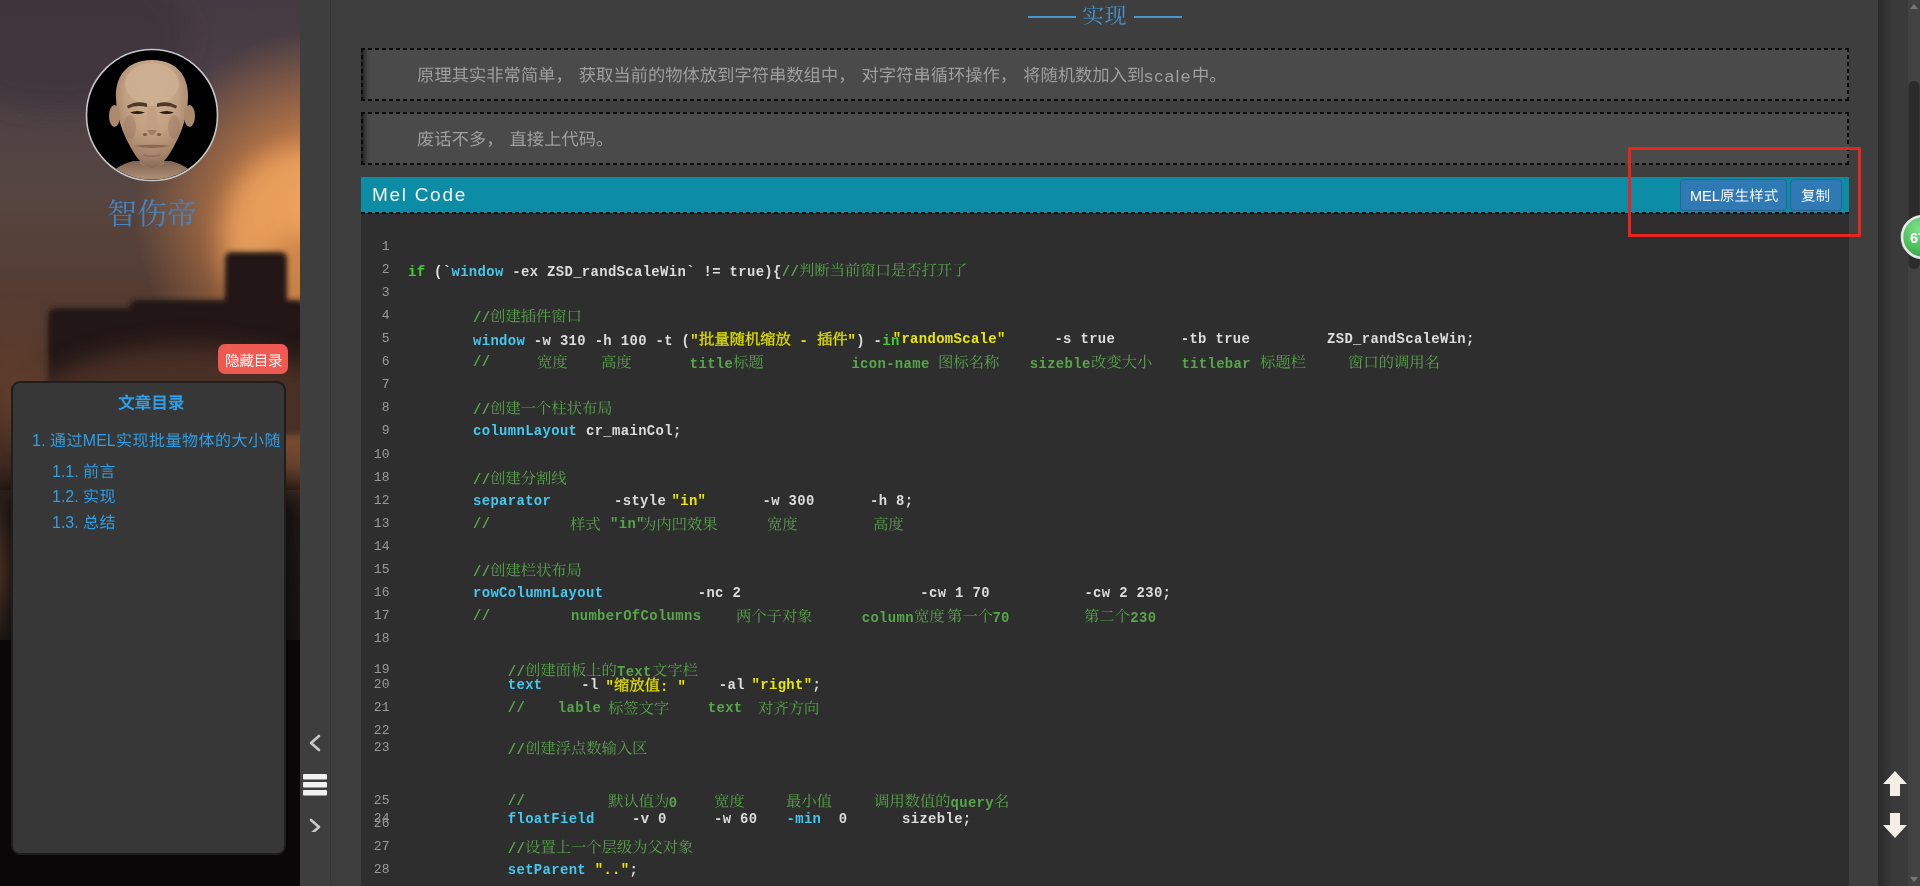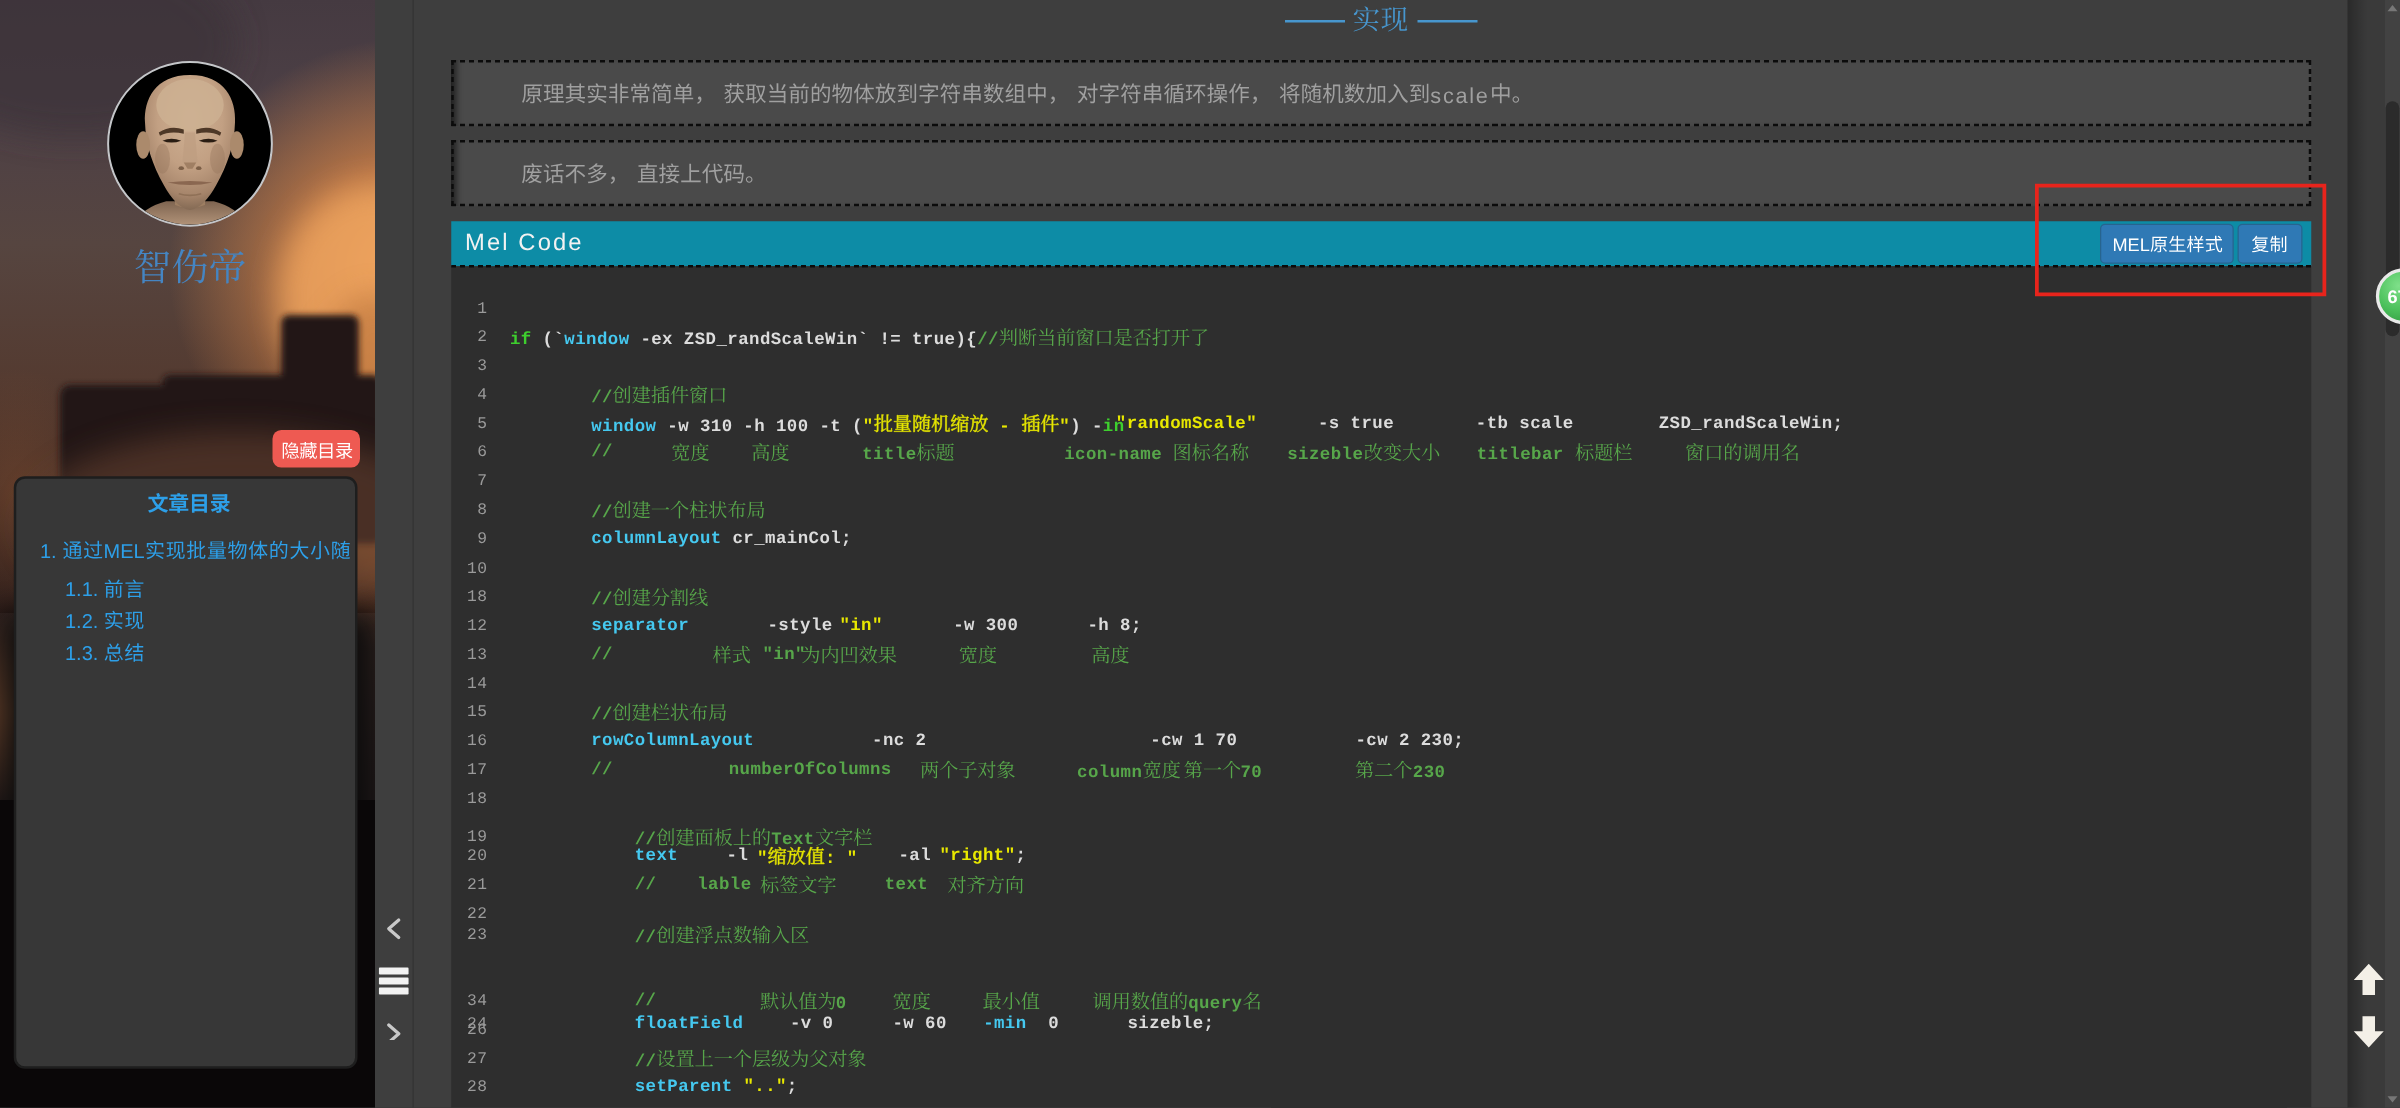--- a/index.html
+++ b/index.html
@@ -420,21 +420,21 @@
     <div class="cl" style="top:331.1px"><b class="ln" style="left:356px;width:34px">5</b><b style="left:473.0px"><i class="cy">window</i><i class="w"> -w 310 -h 100 -t (</i><i class="st">"</i><i class="st"><svg class="cj" style="width:91.8px;height:15.4px;vertical-align:-1.85px" viewBox="0 -880 5961 1000" stroke="currentColor" stroke-width="30">
             <use href="#g6279f" x="0"></use>
             <use href="#g91cff" x="994"></use>
             <use href="#g968ff" x="1987"></use>
             <use href="#g673af" x="2981"></use>
             <use href="#g7f29f" x="3974"></use>
             <use href="#g653ef" x="4968"></use>
           </svg></i><i class="st"> - </i><i class="st"><svg class="cj" style="width:30.6px;height:15.4px;vertical-align:-1.85px" viewBox="0 -880 1987 1000" stroke="currentColor" stroke-width="30">
             <use href="#g63d2f" x="0"></use>
             <use href="#g4ef6f" x="994"></use>
-          </svg></i><i class="st">"</i><i class="w">) -</i><i class="gr">in</i></b><b style="left:892.7px"><i class="st">"randomScale"</i></b><b style="left:1054.4px"><i class="w">-s true</i></b><b style="left:1180.7px"><i class="w">-tb scale</i></b><b style="left:1327.0px"><i class="w">ZSD_randScaleWin;</i></b></div>
+          </svg></i><i class="st">"</i><i class="w">) -</i><i class="gr">in</i></b><b style="left:892.7px"><i class="st">"randomScale"</i></b><b style="left:1054.4px"><i class="w">-s true</i></b><b style="left:1180.7px"><i class="w">-tb true</i></b><b style="left:1327.0px"><i class="w">ZSD_randScaleWin;</i></b></div>
     <div class="cl" style="top:354.2px"><b class="ln" style="left:356px;width:34px">6</b><b style="left:473.0px"><i class="cm">//</i></b><b style="left:536.5px"><i class="cm"><svg class="cj" style="width:30.6px;height:15.4px;vertical-align:-1.85px" viewBox="0 -880 1987 1000">
             <use href="#g5bbdf" x="0"></use>
             <use href="#g5ea6f" x="994"></use>
           </svg></i></b><b style="left:600.6px"><i class="cm"><svg class="cj" style="width:30.6px;height:15.4px;vertical-align:-1.85px" viewBox="0 -880 1987 1000">
             <use href="#g9ad8f" x="0"></use>
             <use href="#g5ea6f" x="994"></use>
           </svg></i></b><b style="left:689.8px"><i class="cm">title</i><i class="cm"><svg class="cj" style="width:30.6px;height:15.4px;vertical-align:-1.85px" viewBox="0 -880 1987 1000">
             <use href="#g6807f" x="0"></use>
             <use href="#g9898f" x="994"></use>
           </svg></i></b><b style="left:851.4px"><i class="cm">icon-name </i><i class="cm"><svg class="cj" style="width:61.2px;height:15.4px;vertical-align:-1.85px" viewBox="0 -880 3974 1000">
@@ -499,21 +499,21 @@
     <div class="cl" style="top:538.8px"><b class="ln" style="left:356px;width:34px">14</b></div>
     <div class="cl" style="top:561.8px"><b class="ln" style="left:356px;width:34px">15</b><b style="left:473.0px"><i class="cm">//</i><i class="cm"><svg class="cj" style="width:91.8px;height:15.4px;vertical-align:-1.85px" viewBox="0 -880 5961 1000">
             <use href="#g521bf" x="0"></use>
             <use href="#g5efaf" x="994"></use>
             <use href="#g680ff" x="1987"></use>
             <use href="#g72b6f" x="2981"></use>
             <use href="#g5e03f" x="3974"></use>
             <use href="#g5c40f" x="4968"></use>
           </svg></i></b></div>
     <div class="cl" style="top:584.9px"><b class="ln" style="left:356px;width:34px">16</b><b style="left:473.0px"><i class="cy">rowColumnLayout</i></b><b style="left:697.7px"><i class="w">-nc 2</i></b><b style="left:920.3px"><i class="w">-cw 1 70</i></b><b style="left:1084.4px"><i class="w">-cw 2 230;</i></b></div>
-    <div class="cl" style="top:608.0px"><b class="ln" style="left:356px;width:34px">17</b><b style="left:473.0px"><i class="cm">//</i></b><b style="left:583px"><i class="cm">numberOfColumns </i></b><b style="left:736.0px"><i class="cm"><svg class="cj" style="width:76.5px;height:15.4px;vertical-align:-1.85px" viewBox="0 -880 4968 1000">
+    <div class="cl" style="top:608.0px"><b class="ln" style="left:356px;width:34px">17</b><b style="left:473.0px"><i class="cm">//</i></b><b style="left:571px"><i class="cm">numberOfColumns </i></b><b style="left:736.0px"><i class="cm"><svg class="cj" style="width:76.5px;height:15.4px;vertical-align:-1.85px" viewBox="0 -880 4968 1000">
             <use href="#g4e24f" x="0"></use>
             <use href="#g4e2af" x="994"></use>
             <use href="#g5b50f" x="1987"></use>
             <use href="#g5bf9f" x="2981"></use>
             <use href="#g8c61f" x="3974"></use>
           </svg></i></b><b style="left:861.7px"><i class="cm">column</i><i class="cm"><svg class="cj" style="width:30.6px;height:15.4px;vertical-align:-1.85px" viewBox="0 -880 1987 1000">
             <use href="#g5bbdf" x="0"></use>
             <use href="#g5ea6f" x="994"></use>
           </svg></i></b><b style="left:946.5px"><i class="cm"><svg class="cj" style="width:45.9px;height:15.4px;vertical-align:-1.85px" viewBox="0 -880 2981 1000">
             <use href="#g7b2cf" x="0"></use>
@@ -558,21 +558,21 @@
             <use href="#g521bf" x="0"></use>
             <use href="#g5efaf" x="994"></use>
             <use href="#g6d6ef" x="1987"></use>
             <use href="#g70b9f" x="2981"></use>
             <use href="#g6570f" x="3974"></use>
             <use href="#g8f93f" x="4968"></use>
             <use href="#g5165f" x="5961"></use>
             <use href="#g533af" x="6955"></use>
           </svg></i></b></div>
     <div class="cl" style="top:811px"><b class="ln" style="left:356px;width:34px">24</b><b style="left:507.8px"><i class="cy">floatField</i></b><b style="left:632.0px"><i class="w">-v 0</i></b><b style="left:714.0px"><i class="w">-w 60</i></b><b style="left:786.5px"><i class="cy">-min</i><i class="w">  0</i></b><b style="left:902.0px"><i class="w">sizeble;</i></b></div>
-    <div class="cl" style="top:792.5px"><b class="ln" style="left:356px;width:34px">34</b><b style="left:507.8px"><i class="cm">//</i></b><b style="left:607.5px"><i class="cm"><svg class="cj" style="width:61.2px;height:15.4px;vertical-align:-1.85px" viewBox="0 -880 3974 1000">
+    <div class="cl" style="top:792.5px"><b class="ln" style="left:356px;width:34px">25</b><b style="left:507.8px"><i class="cm">//</i></b><b style="left:607.5px"><i class="cm"><svg class="cj" style="width:61.2px;height:15.4px;vertical-align:-1.85px" viewBox="0 -880 3974 1000">
             <use href="#g9ed8f" x="0"></use>
             <use href="#g8ba4f" x="994"></use>
             <use href="#g503cf" x="1987"></use>
             <use href="#g4e3af" x="2981"></use>
           </svg></i><i class="cm">0</i></b><b style="left:714.0px"><i class="cm"><svg class="cj" style="width:30.6px;height:15.4px;vertical-align:-1.85px" viewBox="0 -880 1987 1000">
             <use href="#g5bbdf" x="0"></use>
             <use href="#g5ea6f" x="994"></use>
           </svg></i></b><b style="left:786.0px"><i class="cm"><svg class="cj" style="width:45.9px;height:15.4px;vertical-align:-1.85px" viewBox="0 -880 2981 1000">
             <use href="#g6700f" x="0"></use>
             <use href="#g5c0ff" x="994"></use>

